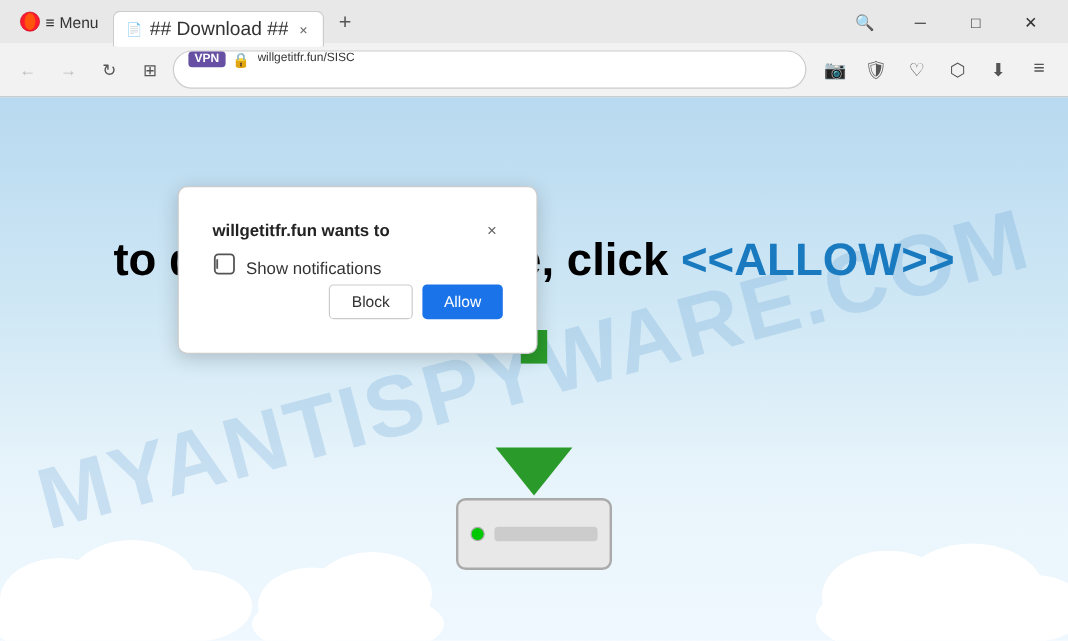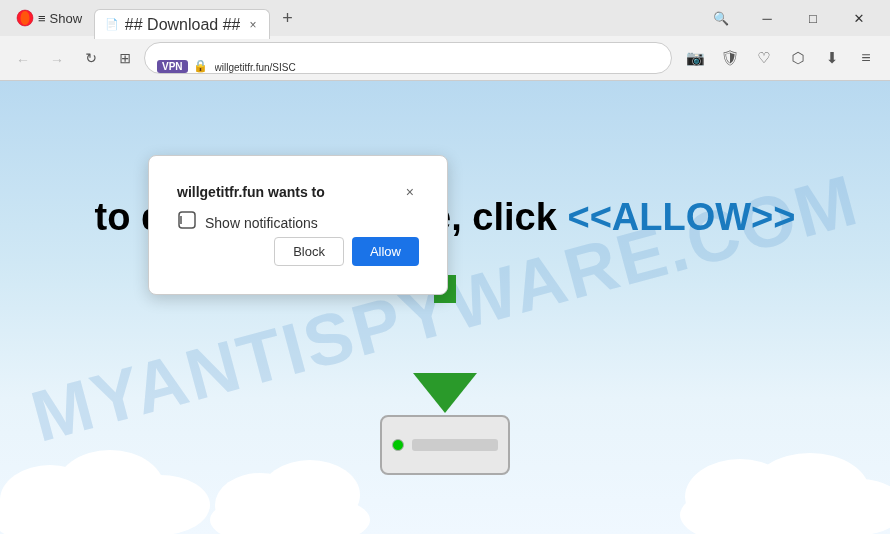--- a/index.html
+++ b/index.html
@@ -113,21 +113,21 @@
       justify-content: center;
       cursor: pointer;
       border-radius: 50%;
       font-size: 14px;
       color: #555;
     }
     .nav-btn.disabled { color: #bbb; cursor: default; }
     .address-input-wrap {
       flex: 1;
       display: flex;
-      align-items: flex-end;
+      align-items: flex-start;
       background: #fff;
       border: 1px solid #ccc;
       border-radius: 20px;
       height: 32px;
       padding: 0 12px;
       gap: 6px;
     }
     .vpn-badge {
       background: #6750a4;
       color: #fff;
@@ -380,21 +380,21 @@
 
   <div class="tab-bar">
     <div class="opera-menu-btn">
 
       <svg class="opera-logo" viewBox="0 0 18 18">
         <ellipse cx="9" cy="9" rx="8" ry="8" fill="#ff1b2d"></ellipse>
         <ellipse cx="9" cy="9" rx="4.5" ry="7" fill="#ff6d00" opacity="0.7"></ellipse>
         <ellipse cx="9" cy="9" rx="8" ry="8" fill="none" stroke="#c0001a" stroke-width="0.5"></ellipse>
       </svg>
       <span>≡</span>
-      <span style="font-size:13px;color:#333;">Show</span>
+      <span style="font-size:13px;color:#333;">Menu</span>
     </div>
 
     <div class="tab">
       <span class="tab-favicon">📄</span>
       <span class="tab-title">## Download ##</span>
       <span class="tab-close">×</span>
     </div>
 
     <div class="new-tab-btn">+</div>
 

